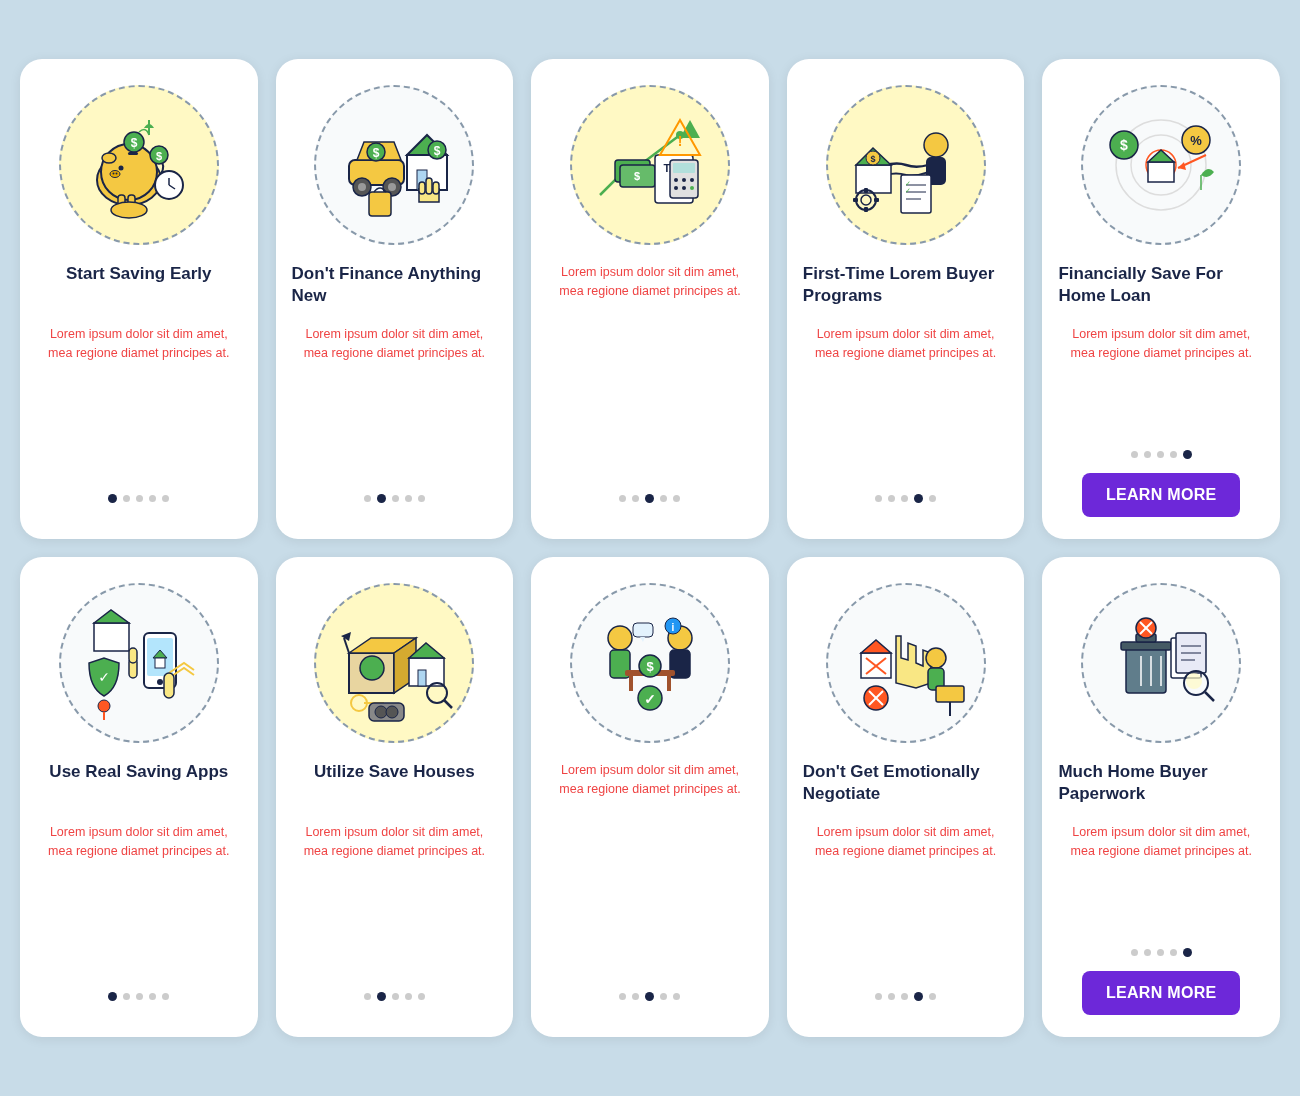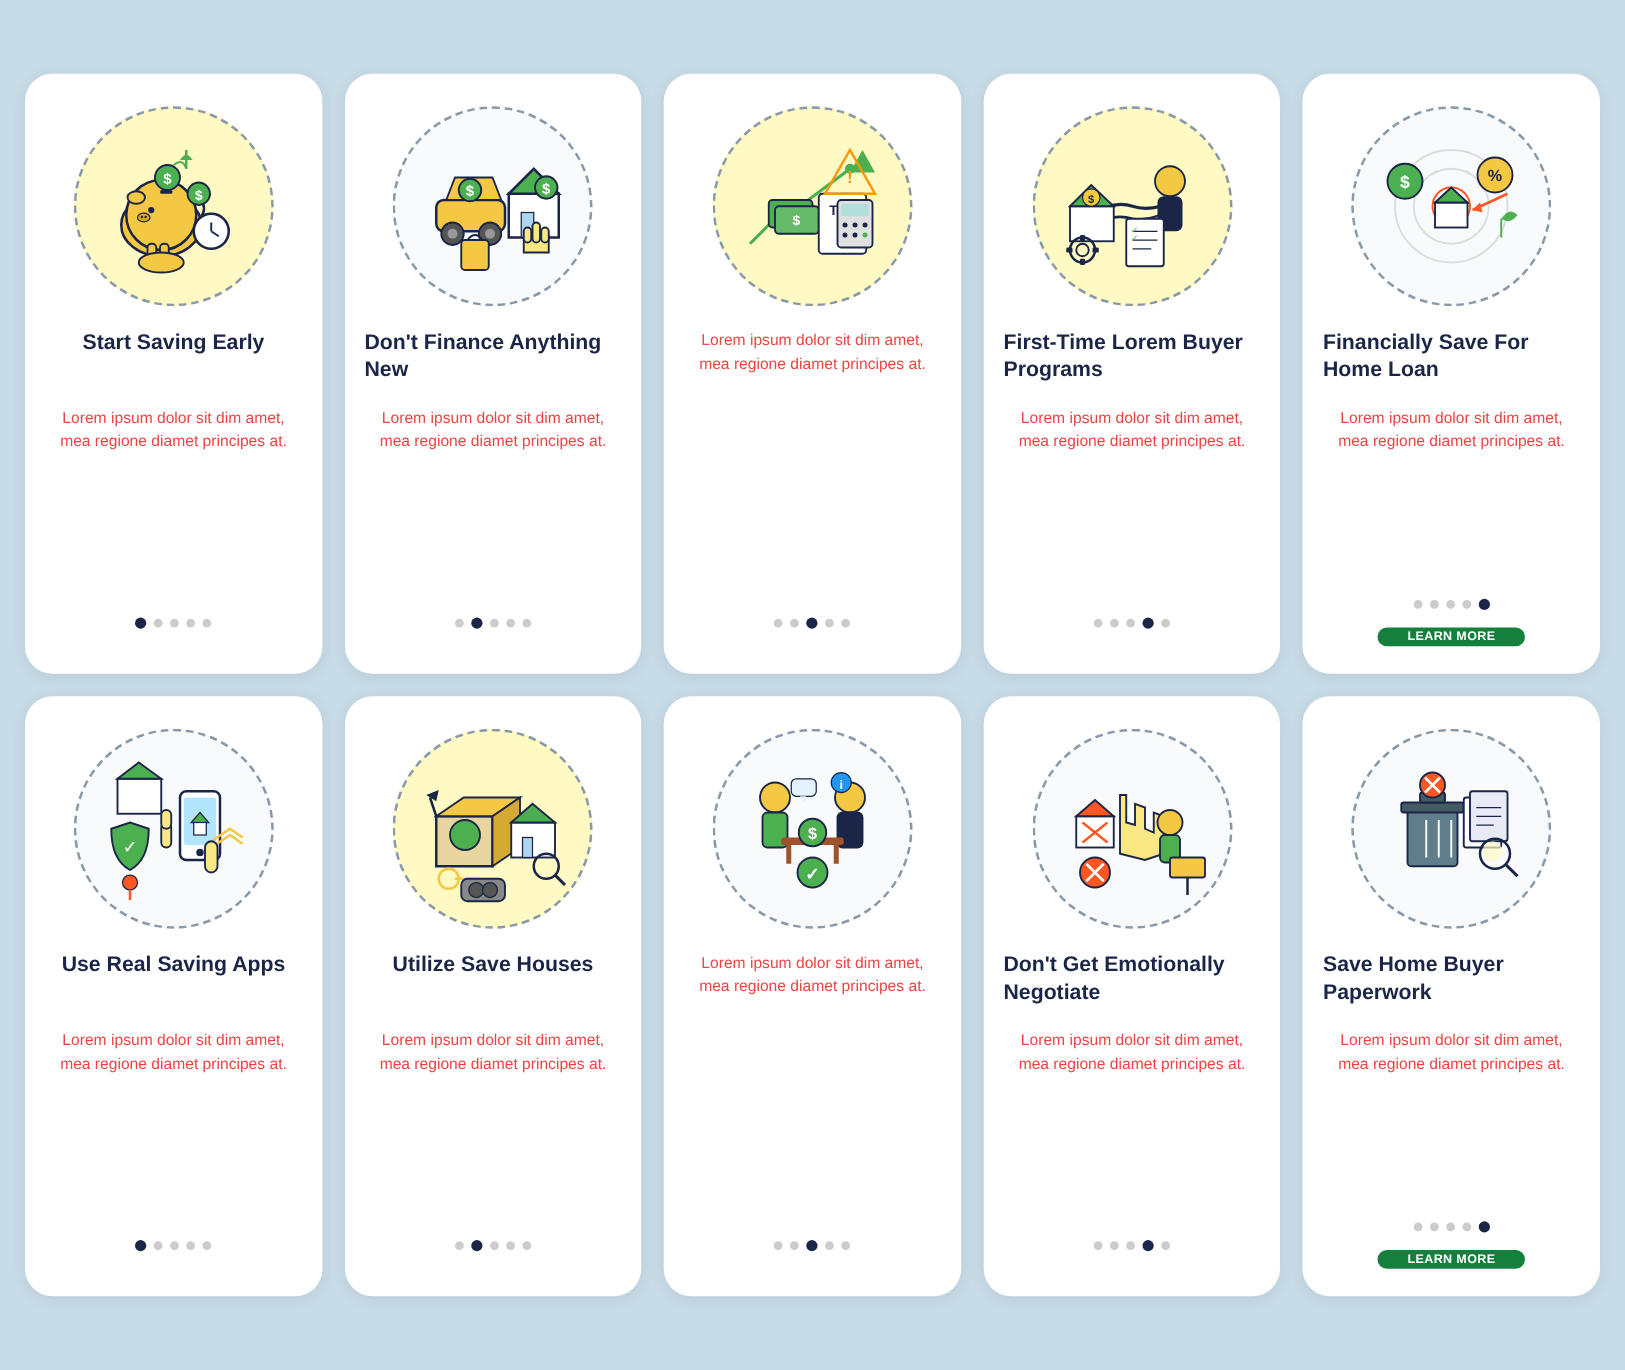--- a/index.html
+++ b/index.html
@@ -80,26 +80,26 @@
       height: 7px;
       border-radius: 50%;
       background: #ccc;
     }
     .dot.active {
       background: #1a2547;
       width: 9px;
       height: 9px;
     }
     .learn-more-btn {
-      background: #15803d;
+      background: #6d28d9;
       color: #fff;
       border: none;
       border-radius: 8px;
-      padding: 2px 24px;
-      font-size: 10px;
+      padding: 13px 24px;
+      font-size: 16px;
       font-weight: 600;
       cursor: pointer;
       letter-spacing: 0.3px;
       margin-top: auto;
     }
   </style>
 </head>
 <body>
 
 <div class="grid">
@@ -483,21 +483,21 @@
         <line x1="85" y1="48" x2="105" y2="48" stroke="#1a2547" stroke-width="1"></line>
         <line x1="85" y1="55" x2="105" y2="55" stroke="#1a2547" stroke-width="1"></line>
         <line x1="85" y1="62" x2="99" y2="62" stroke="#1a2547" stroke-width="1"></line>
 
         <circle cx="100" cy="85" r="12" fill="none" stroke="#1a2547" stroke-width="2"></circle>
         <line x1="109" y1="94" x2="118" y2="103" stroke="#1a2547" stroke-width="2.5"></line>
 
         <circle cx="98" cy="83" r="8" fill="#fff9c4" opacity="0.7"></circle>
       </svg>
     </div>
-    <div class="card-title">Save Home Buyer Paperwork</div>
+    <div class="card-title">Much Home Buyer Paperwork</div>
     <div class="card-body">Lorem ipsum dolor sit dim amet, mea regione diamet principes at.</div>
     <div class="card-dots">
       <div class="dot"></div>
       <div class="dot"></div>
       <div class="dot"></div>
       <div class="dot"></div>
       <div class="dot active"></div>
     </div>
     <button class="learn-more-btn">LEARN MORE</button>
   </div>

